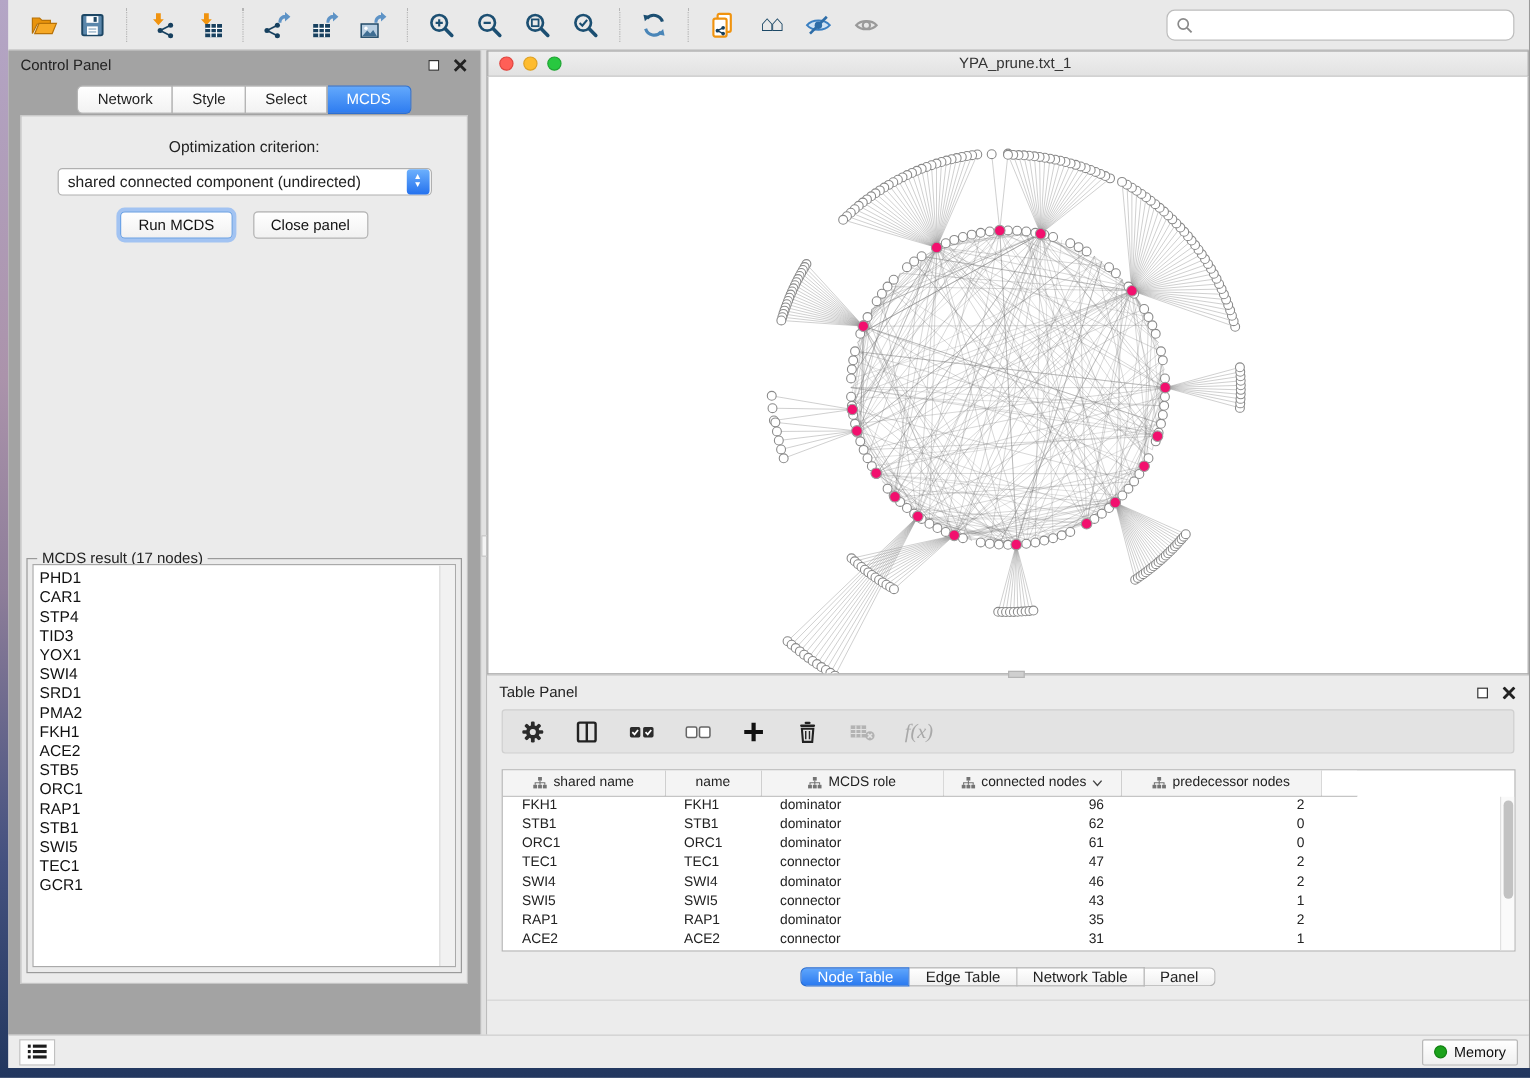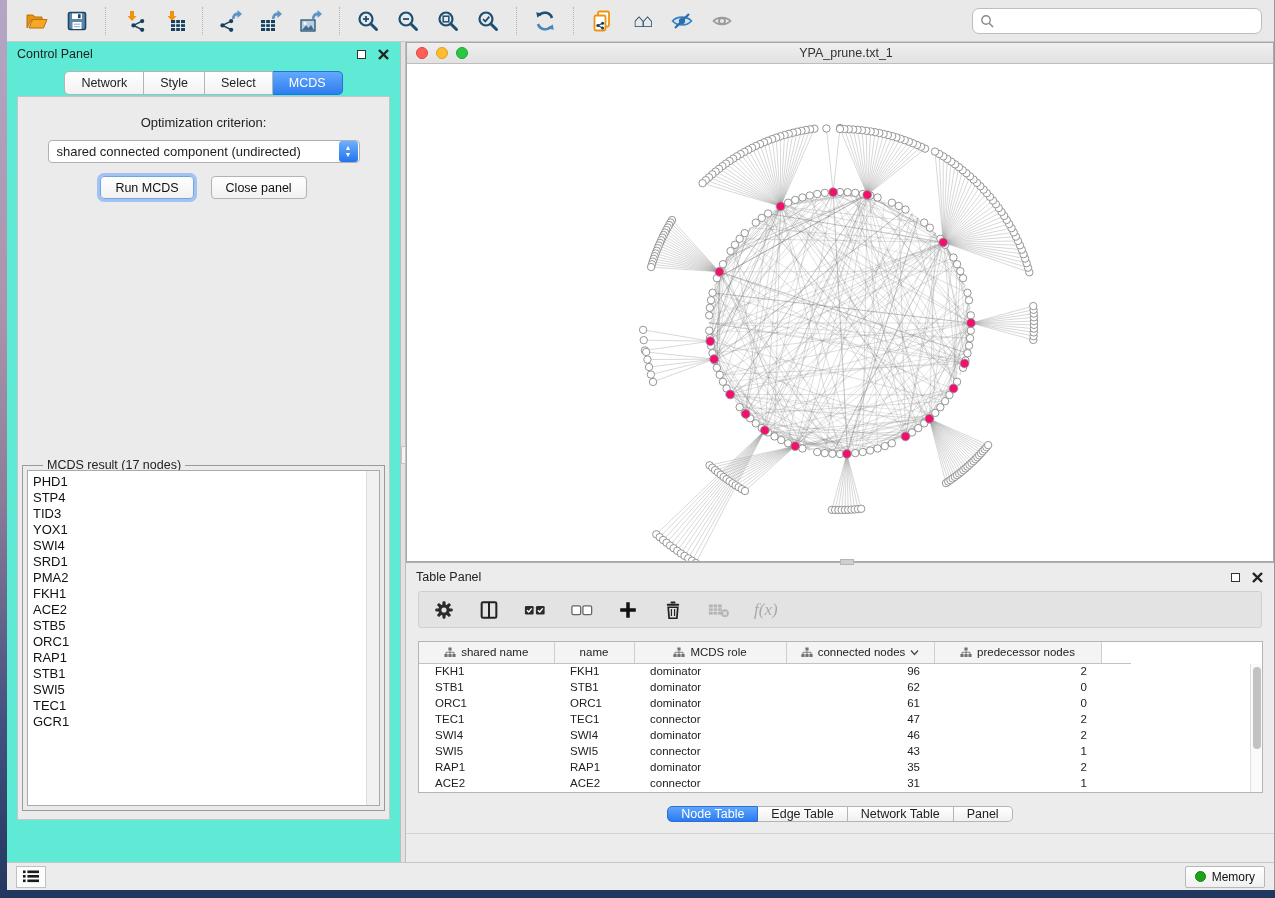--- a/index.html
+++ b/index.html
@@ -15,21 +15,21 @@
   .tbtn { width:34px; height:34px; display:flex; align-items:center; justify-content:center; margin:0 3px; }
   .tbtn svg { display:block; }
   .tb-sep { width:1px; height:28px; margin:0 8px; border-left:1px dotted #b5b5b5; }
   .binoc { font-size:19px; font-weight:bold; color:#1c4866; letter-spacing:-3px; line-height:1; }
   .searchbox { position:absolute; right:12px; top:8px; width:290px; height:26px;
     border:1px solid #bdbdbd; border-radius:7px; background:#fff; display:flex; align-items:center; padding:0 7px; }
   .searchbox input { border:0; outline:0; flex:1; font-size:13px; background:transparent; }
 
   
   .main { flex:1; display:flex; min-height:0; }
-  .control-panel { width:393px; background:#5eead4; position:relative; flex:0 0 auto; }
+  .control-panel { width:393px; background:#a3a3a3; position:relative; flex:0 0 auto; }
   .v-splitter { width:6px; background:#e2e2e2; border-left:1px solid #bdbdbd; border-right:1px solid #bdbdbd; position:relative; flex:0 0 auto; }
   .v-splitter .grip { position:absolute; top:404px; left:0; width:5px; height:18px; background:#f4f4f4; border:1px solid #c4c4c4; }
   .right-pane { flex:1; display:flex; flex-direction:column; min-width:0; }
 
   
   .panel-header { height:24px; display:flex; align-items:center; padding:0 10px; }
   .panel-title { font-size:12.5px; color:#222; }
   .panel-header .spacer { flex:1; }
   .ph-btn { width:14px; height:14px; margin-left:8px; display:flex; align-items:center; justify-content:center; }
   .float-glyph { width:9px; height:9px; border:1.5px solid #333; background:#fff; }
@@ -51,21 +51,21 @@
   .opt-select .stepper { width:19px; height:21px; border-radius:3px; margin-right:1px;
     background:linear-gradient(#6db1fd,#2572ee); display:flex; flex-direction:column; align-items:center; justify-content:center; gap:1px; }
   .opt-select .stepper span { color:#fff; font-size:7px; line-height:6px; }
   .cp-buttons { display:flex; justify-content:center; gap:17px; margin-top:13px; }
   .btn { height:23px; padding:0 14px; background:linear-gradient(#ffffff,#f1f1f1);
     border:1px solid #b3b3b3; border-radius:4px; font-size:12.5px; display:flex; align-items:center; color:#111; }
   .btn.default-focus { box-shadow:0 0 0 3px rgba(90,155,250,.5); border-color:#6ea4e8; }
 
   .result-group { position:absolute; left:4px; right:4px; top:368px; bottom:8px;
     border:1px solid #9a9a9a; background:#ebebeb; }
-  .result-legend { position:absolute; top:-8px; left:20px; background:#ebebeb; padding:0 4px; font-size:12.5px; }
+  .result-legend { position:absolute; top:-8px; left:8px; background:#ebebeb; padding:0 4px; font-size:12.5px; }
   .result-list { position:absolute; inset:4px; background:#fff; border:1px solid #aaa; overflow:hidden; }
   .result-scroll { position:absolute; top:0; bottom:0; right:0; width:13px; background:#f1f1f1; border-left:1px solid #ddd; }
   .result-items { padding:3px 0 0 5px; }
   .result-item { font-size:13px; line-height:16px; color:#111; }
 
   
   .network-window { height:521px; display:flex; flex-direction:column; border-bottom:1px solid #b0b0b0; flex:0 0 auto; }
   .net-titlebar { height:22px; background:linear-gradient(#efefef,#e2e2e2); border:1px solid #a8a8a8; border-bottom:1px solid #bdbdbd;
     display:flex; align-items:center; position:relative; }
   .traffic { display:flex; gap:8px; margin-left:9px; }
@@ -302,20 +302,21 @@
         </div>
         <div class="cp-buttons">
           <div class="btn default-focus">Run MCDS</div>
           <div class="btn">Close panel</div>
         </div>
         <div class="result-group">
           <span class="result-legend">MCDS result (17 nodes)</span>
           <div class="result-list">
             <div class="result-items" id="mcds-list">
                 <div class="result-item">PHD1</div>
+                <div class="result-item">CAR1</div>
                 <div class="result-item">STP4</div>
                 <div class="result-item">TID3</div>
                 <div class="result-item">YOX1</div>
                 <div class="result-item">SWI4</div>
                 <div class="result-item">SRD1</div>
                 <div class="result-item">PMA2</div>
                 <div class="result-item">FKH1</div>
                 <div class="result-item">ACE2</div>
                 <div class="result-item">STB5</div>
                 <div class="result-item">ORC1</div>

